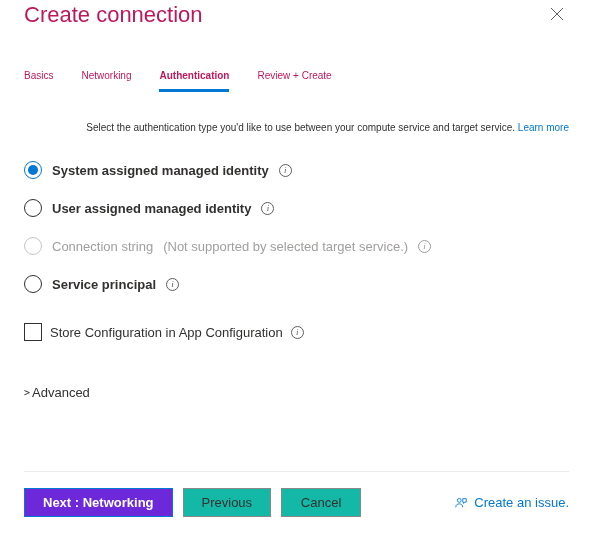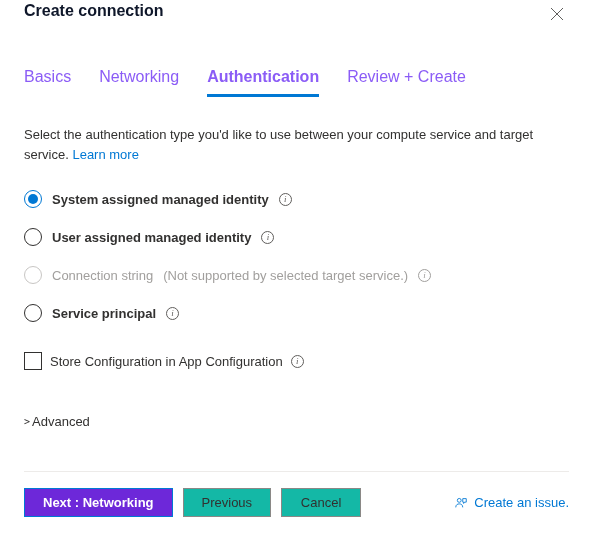--- a/index.html
+++ b/index.html
@@ -18,56 +18,57 @@
       display: flex;
       flex-direction: column;
     }
     .header {
       display: flex;
       justify-content: space-between;
       align-items: flex-start;
       padding-top: 2px;
     }
     .title {
-      font-size: 16px;
-      font-weight: 700;
-      color: #0f172a;
+      font-size: 22px;
+      font-weight: 400;
+      color: #be185d;
     }
     .close-btn {
       cursor: pointer;
       width: 24px;
       height: 24px;
       display: flex;
       align-items: center;
       justify-content: center;
       color: #605e5c;
     }
     .close-btn svg { width: 14px; height: 14px; }
     .tabs {
       display: flex;
       gap: 28px;
       margin-top: 42px;
       padding-bottom: 0;
     }
     .tab {
       padding-bottom: 8px;
       cursor: pointer;
-      font-size: 16px;
-      color: #8b5cf6;
+      font-size: 10px;
+      color: #be185d;
       border-bottom: 3px solid transparent;
     }
     .tab.active {
       border-bottom: 3px solid #0078d4;
       font-weight: 600;
     }
     .description {
       margin-top: 28px;
-      font-size: 13px;
+      font-size: 10px;
       color: #323130;
       line-height: 1.5;
+      text-align: right;
     }
     .learn-more {
       color: #0078d4;
       cursor: pointer;
     }
     .options {
       margin-top: 26px;
     }
     .radio-row {
       display: flex;

